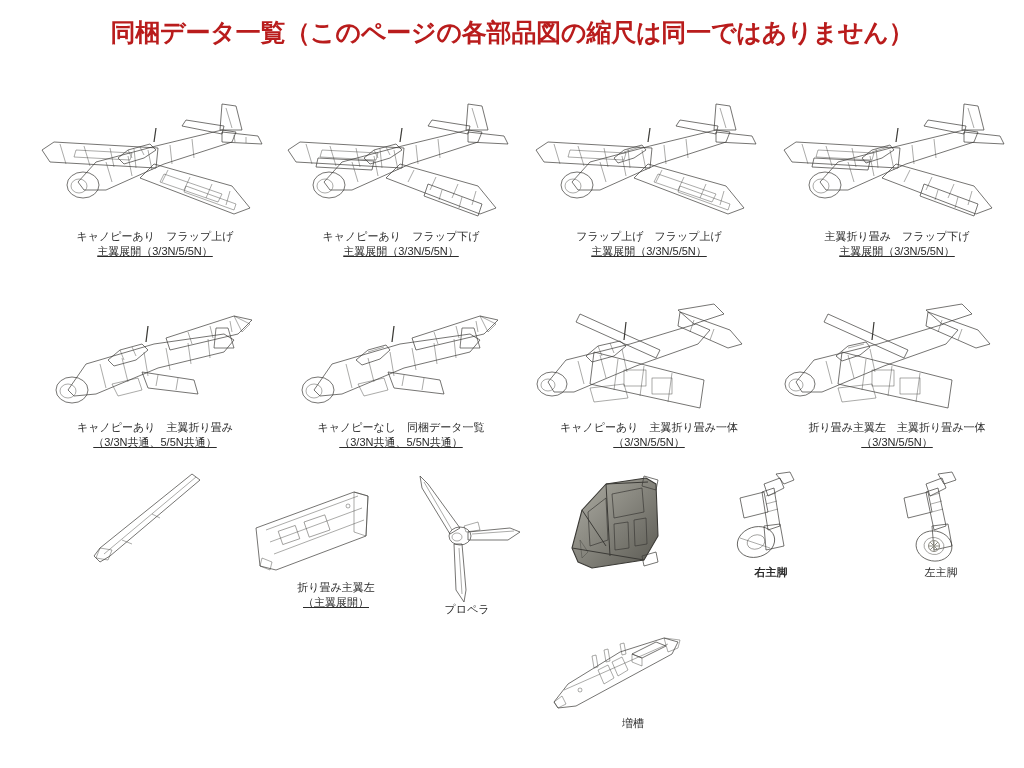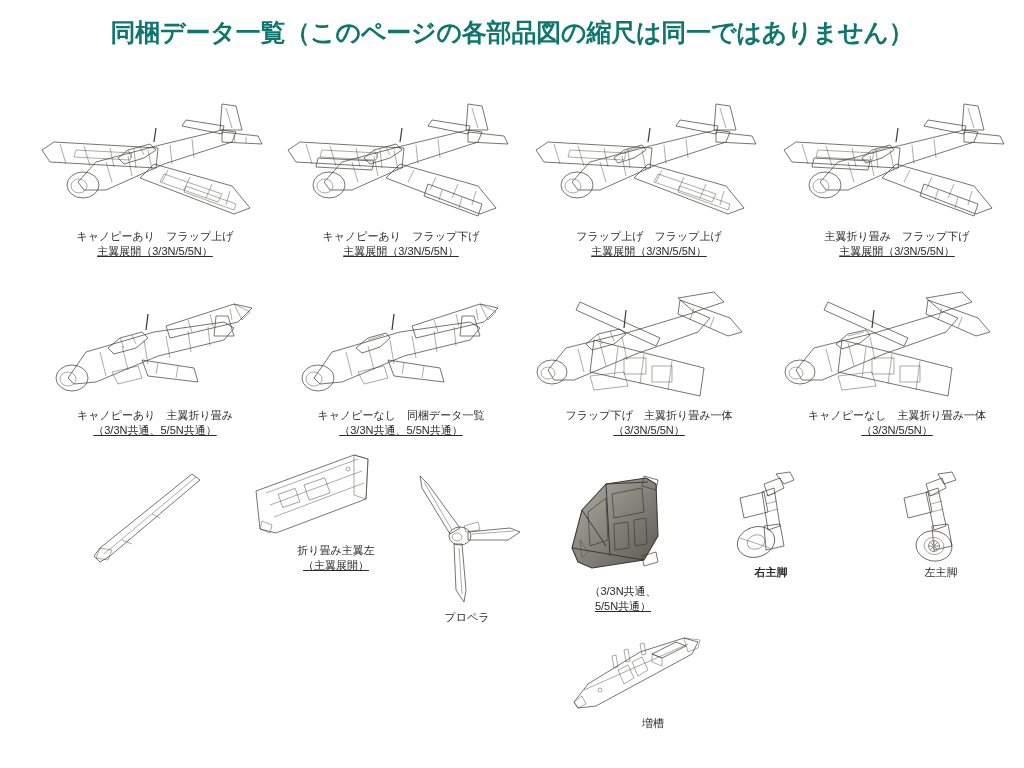--- a/index.html
+++ b/index.html
@@ -20,21 +20,21 @@
   
   #page-title {
     position: absolute;
     left: 0;
     top: 16px;
     width: 1024px;
     text-align: center;
     font-size: 25px;
     font-weight: bold;
     letter-spacing: -0.2px;
-    color: #0f766e;
+    color: #b91c1c;
     white-space: nowrap;
   }
 
   
   .item {
     position: absolute;
     box-sizing: border-box;
   }
   .thumb {
     position: relative;
@@ -54,21 +54,21 @@
     text-align: center;
     font-size: 11px;
     line-height: 15px;
     color: #2b2b2b;
     white-space: nowrap;
   }
   .caption .line2 { display: block; text-decoration: underline; }
 
   
   .row1 { top: 84px;  height: 140px; }
-  .row2 { top: 282px; height: 124px; }
+  .row2 { top: 294px; height: 124px; }
 
   .row1 .caption { top: 145px; }
   .row2 .caption { top: 126px; }
 
   
   .c1 { left: 30px;  width: 250px; }
   .c2 { left: 276px; width: 250px; }
   .c3 { left: 524px; width: 250px; }
   .c4 { left: 772px; width: 250px; }
 
@@ -374,21 +374,21 @@
           <path d="M70,50 L74,60 M82,47 L86,57" class="edge-thin"></path>
         </g>
         <path d="M96,44 L98,26" stroke="#3b3a36" stroke-width="1.2" fill="none"></path>
         <ellipse cx="24" cy="88" rx="15" ry="12" fill="url(#gSpinner)" class="edge"></ellipse>
         <ellipse cx="20" cy="89" rx="7" ry="6" fill="#6f6e66" class="edge-thin"></ellipse>
         <path d="M62,92 L96,88 L100,102 L66,106 Z" fill="url(#gFuseDk)" class="edge-thin"></path>
       </g>
     </svg>
   </div>
   <div class="caption">
-    <span>フラップ下げ　主翼折り畳み一体</span>
+    <span>キャノピーあり　主翼折り畳み一体</span>
     <span class="line2">（3/3N/5/5N）</span>
   </div>
 </div>
 
 <div class="item row2 c4">
   <div class="thumb">
     <svg viewBox="0 0 250 124">
       <g transform="translate(4,2)">
         <path d="M52,18 L132,54 L128,62 L48,26 Z" fill="url(#gBlade)" class="edge"></path>
         <path d="M150,14 L186,8 L196,18 L166,28 Z" fill="url(#gTail)" class="edge"></path>
@@ -405,38 +405,38 @@
           <path d="M72,52 L88,48" class="edge-thin"></path>
         </g>
         <path d="M96,44 L98,26" stroke="#3b3a36" stroke-width="1.2" fill="none"></path>
         <ellipse cx="24" cy="88" rx="15" ry="12" fill="url(#gSpinner)" class="edge"></ellipse>
         <ellipse cx="20" cy="89" rx="7" ry="6" fill="#6f6e66" class="edge-thin"></ellipse>
         <path d="M62,92 L96,88 L100,102 L66,106 Z" fill="url(#gFuseDk)" class="edge-thin"></path>
       </g>
     </svg>
   </div>
   <div class="caption">
-    <span>キャノピーなし　主翼折り畳み一体</span>
+    <span>折り畳み主翼左　主翼折り畳み一体</span>
     <span class="line2">（3/3N/5/5N）</span>
   </div>
 </div>
 
 <div class="item" style="left:60px; top:470px; width:210px; height:100px;">
   <div class="thumb">
     <svg viewBox="0 0 210 100">
       <path d="M132,4 L140,10 L50,86 L40,92 L34,86 L40,78 Z" fill="url(#gBlade)" class="edge"></path>
       <path d="M136,7 L44,84" class="edge-thin"></path>
       <path d="M40,78 L52,80 L48,90 L36,88 Z" fill="#6e6d65" class="edge-thin"></path>
       <path d="M62,70 L72,74" class="edge-thin"></path>
       <path d="M92,44 L100,48" class="edge-thin"></path>
     </svg>
   </div>
 </div>
 
-<div class="item" style="left:236px; top:447px; width:200px; height:100px;">
+<div class="item" style="left:236px; top:484px; width:200px; height:100px;">
   <div class="thumb">
     <svg viewBox="0 0 200 100">
       <path d="M20,44 L118,8 L132,12 L130,52 L40,86 L24,82 Z" fill="url(#gWingTop)" class="edge"></path>
       <path d="M118,8 L132,12 L130,52 L118,48 Z" fill="url(#gWingDk)" class="edge-thin"></path>
       <path d="M30,46 L122,12 M34,58 L126,24 M38,70 L128,36" class="edge-thin"></path>
       <rect x="44" y="44" width="18" height="14" fill="none" class="edge-thin" transform="rotate(-19 53 51)"></rect>
       <rect x="70" y="34" width="22" height="16" fill="none" class="edge-thin" transform="rotate(-19 81 42)"></rect>
       <path d="M26,74 L36,78 L34,86 L24,82 Z" fill="#6e6d65" class="edge-thin"></path>
       <circle cx="112" cy="22" r="2" fill="none" class="edge-thin"></circle>
     </svg>
@@ -459,21 +459,21 @@
 
       <path d="M70,74 L74,120 L72,132 L64,120 L62,74 Z" fill="url(#gBlade)" class="edge"></path>
       <path d="M67,78 L70,124" class="edge-thin"></path>
 
       <ellipse cx="68" cy="66" rx="11" ry="9" fill="url(#gSpinner)" class="edge"></ellipse>
       <ellipse cx="65" cy="67" rx="5" ry="4" fill="#5c5b53" class="edge-thin"></ellipse>
 
       <path d="M72,56 L86,52 L88,60 L74,62 Z" fill="url(#gStrut)" class="edge-thin"></path>
     </svg>
   </div>
-  <div class="caption" style="top:140px;">
+  <div class="caption" style="top:132px;">
     <span>プロペラ</span>
     <span class="line2"></span>
   </div>
 </div>
 
 <div class="item" style="left:548px; top:470px; width:150px; height:118px;">
   <div class="thumb">
     <svg viewBox="0 0 150 118">
       <g stroke="#3b3a36" stroke-width="1.1" fill="url(#gFrame)" stroke-linejoin="round">
 
@@ -485,24 +485,20 @@
       <path d="M86,50 L98,48 L99,74 L87,76 Z" fill="#ffffff" class="edge"></path>
       <path d="M40,42 L58,28 L60,70 L42,76 Z" fill="#ffffff" class="edge"></path>
       <path d="M32,70 L40,82 L34,88 Z" fill="#ffffff" class="edge-thin"></path>
 
       <path d="M34,40 L58,76 M58,14 L62,86" stroke="#3b3a36" stroke-width="1" fill="none"></path>
       <path d="M58,14 L100,12 M24,78 L96,90" stroke="#3b3a36" stroke-width="1" fill="none"></path>
 
       <path d="M96,6 L110,10 L108,20 L94,16 Z" fill="url(#gStrut)" class="edge"></path>
       <path d="M94,86 L108,82 L110,92 L96,96 Z" fill="url(#gStrut)" class="edge"></path>
     </svg>
-  </div>
-  <div class="caption" style="top:114px;">
-    <span>（3/3N共通、</span>
-    <span class="line2">5/5N共通）</span>
   </div>
 </div>
 
 <div class="item" style="left:706px; top:470px; width:130px; height:100px;font-weight:bold;">
   <div class="thumb">
     <svg viewBox="0 0 130 100">
 
       <path d="M70,4 L84,2 L88,10 L78,14 Z" fill="url(#gStrut)" class="edge"></path>
       <path d="M58,14 L74,8 L78,18 L62,26 Z" fill="url(#gStrut)" class="edge"></path>
 
@@ -541,21 +537,21 @@
         <path d="M58,70.5 L58,81.5 M52.5,76 L63.5,76 M54,72 L62,80 M62,72 L54,80"></path>
       </g>
     </svg>
   </div>
   <div class="caption" style="top:95px;">
     <span>左主脚</span>
     <span class="line2"></span>
   </div>
 </div>
 
-<div class="item" style="left:548px; top:628px; width:210px; height:92px;">
+<div class="item" style="left:528px; top:628px; width:210px; height:92px;">
   <div class="thumb">
     <svg viewBox="0 0 210 92">
 
       <path d="M26,74 L40,56 L92,24 L136,10 L150,14 L144,26 L96,52 L48,78 L30,80 Z" fill="url(#gTank)" class="edge"></path>
 
       <path d="M136,10 L152,12 L150,20 L140,24 Z" fill="url(#gFuseDk)" class="edge-thin"></path>
 
       <path d="M26,74 L34,68 L38,76 L30,80 Z" fill="#6a6961" class="edge-thin"></path>
 
       <path d="M70,42 L80,37 L86,50 L76,56 Z" fill="#4e4d47" class="edge-thin"></path>

